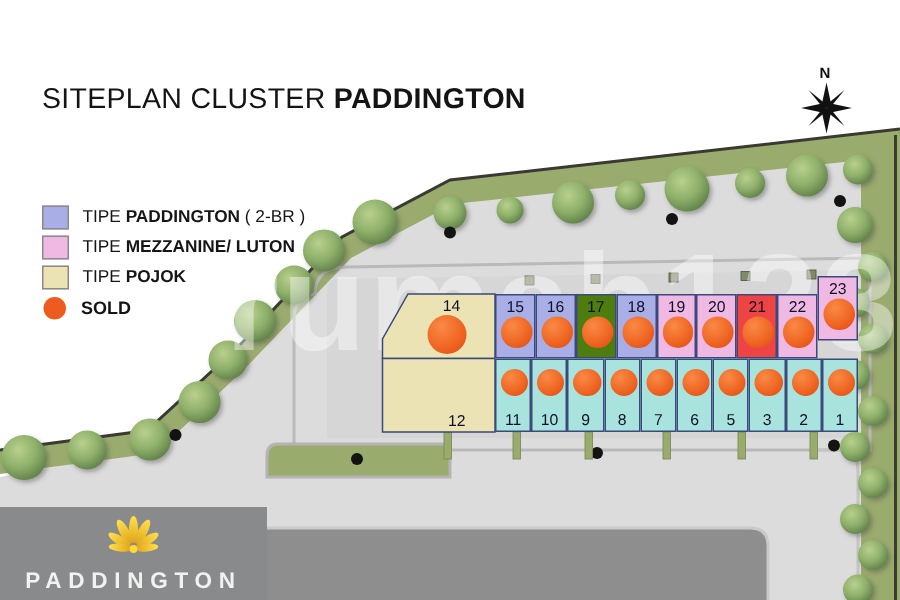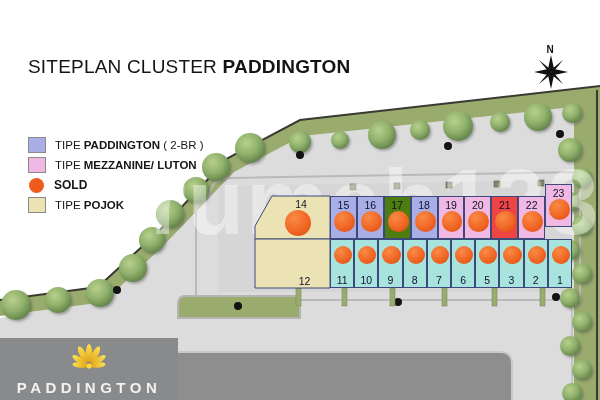--- a/index.html
+++ b/index.html
@@ -288,26 +288,26 @@
     <div id="legendrows">
         <div class="lg-row">
           <span class="sw" style="background: rgb(169, 174, 230);"></span>
           <span class="lg-txt">TIPE <b>PADDINGTON</b> ( 2-BR )</span>
         </div>
         <div class="lg-row">
           <span class="sw" style="background: rgb(239, 185, 228);"></span>
           <span class="lg-txt">TIPE <b>MEZZANINE/ LUTON</b></span>
         </div>
         <div class="lg-row">
+          <span class="sw" style="background: rgb(236, 227, 180);"></span>
+          <span class="lg-txt">TIPE <b>POJOK</b></span>
+        </div>
+        <div class="lg-row">
           <span class="sw circle" style="background: rgb(238, 91, 30);"></span>
           <span class="lg-txt"><span class="sold">SOLD</span></span>
-        </div>
-        <div class="lg-row">
-          <span class="sw" style="background: rgb(236, 227, 180);"></span>
-          <span class="lg-txt">TIPE <b>POJOK</b></span>
         </div>
       </div>
   </div>
 
   <div class="logo">
     <svg class="petals" width="40" height="30" viewBox="0 0 40 30">
       <g fill="url(#petalg)">
         <ellipse cx="20" cy="9" rx="3.1" ry="9"></ellipse>
         <ellipse cx="20" cy="9" rx="3.1" ry="9" transform="rotate(28 20 22)"></ellipse>
         <ellipse cx="20" cy="9" rx="3.1" ry="9" transform="rotate(-28 20 22)"></ellipse>

